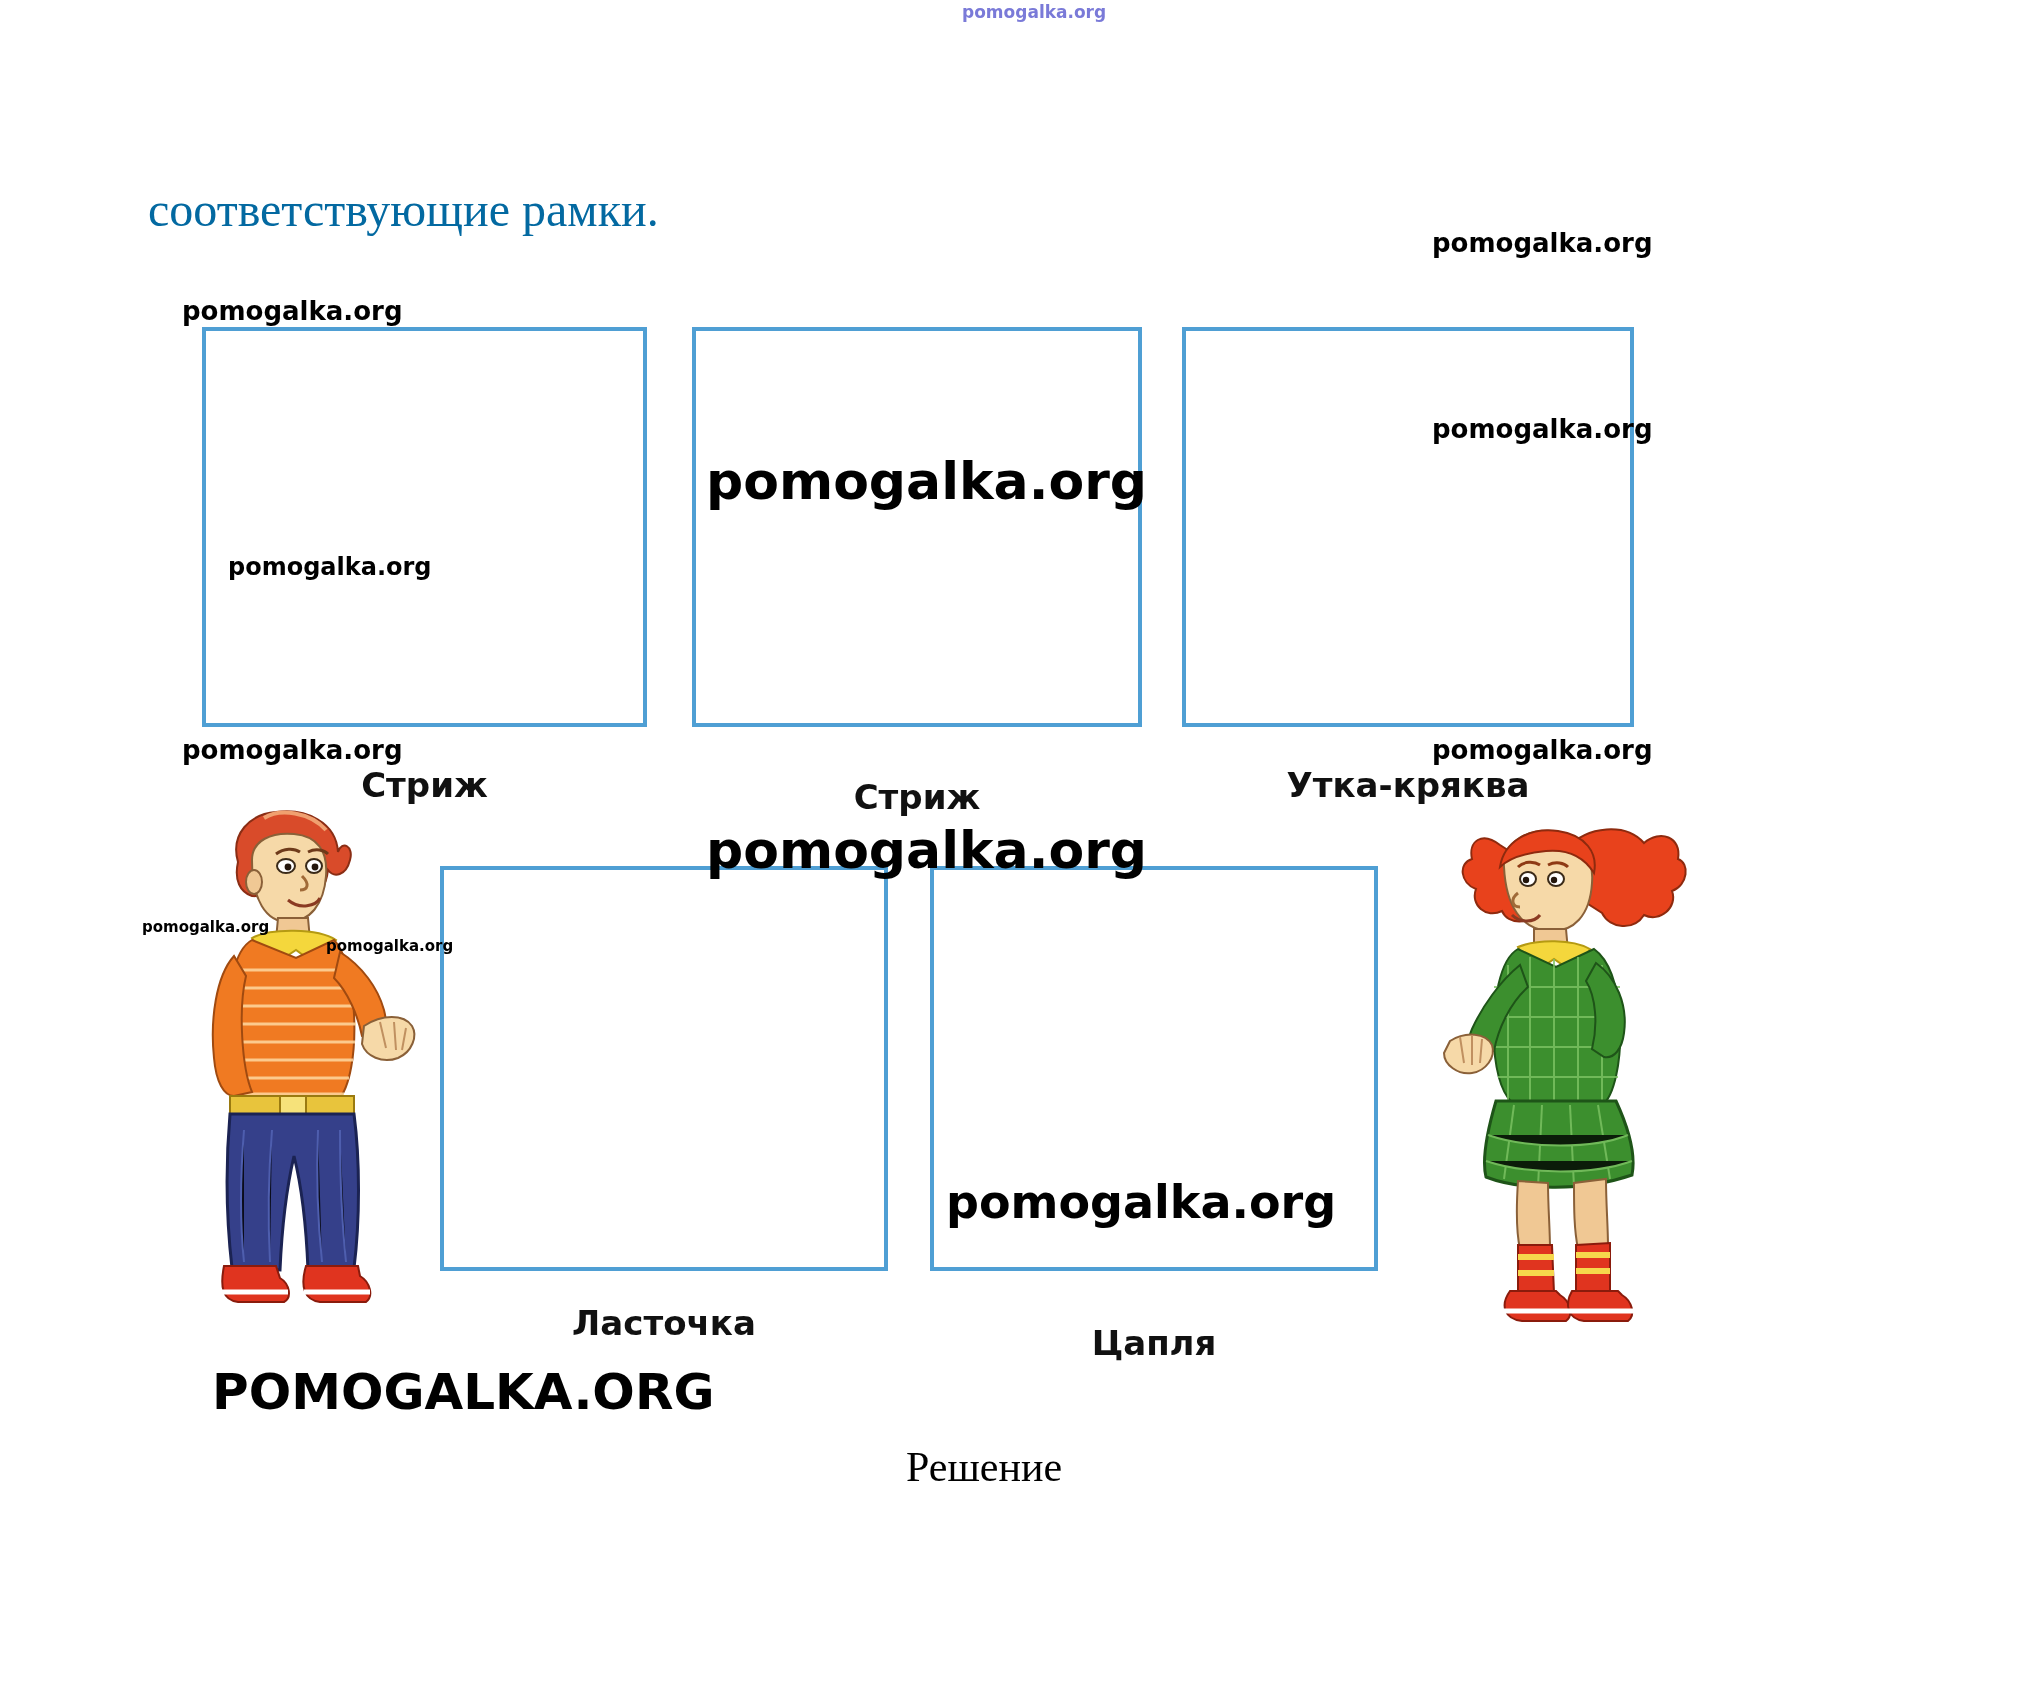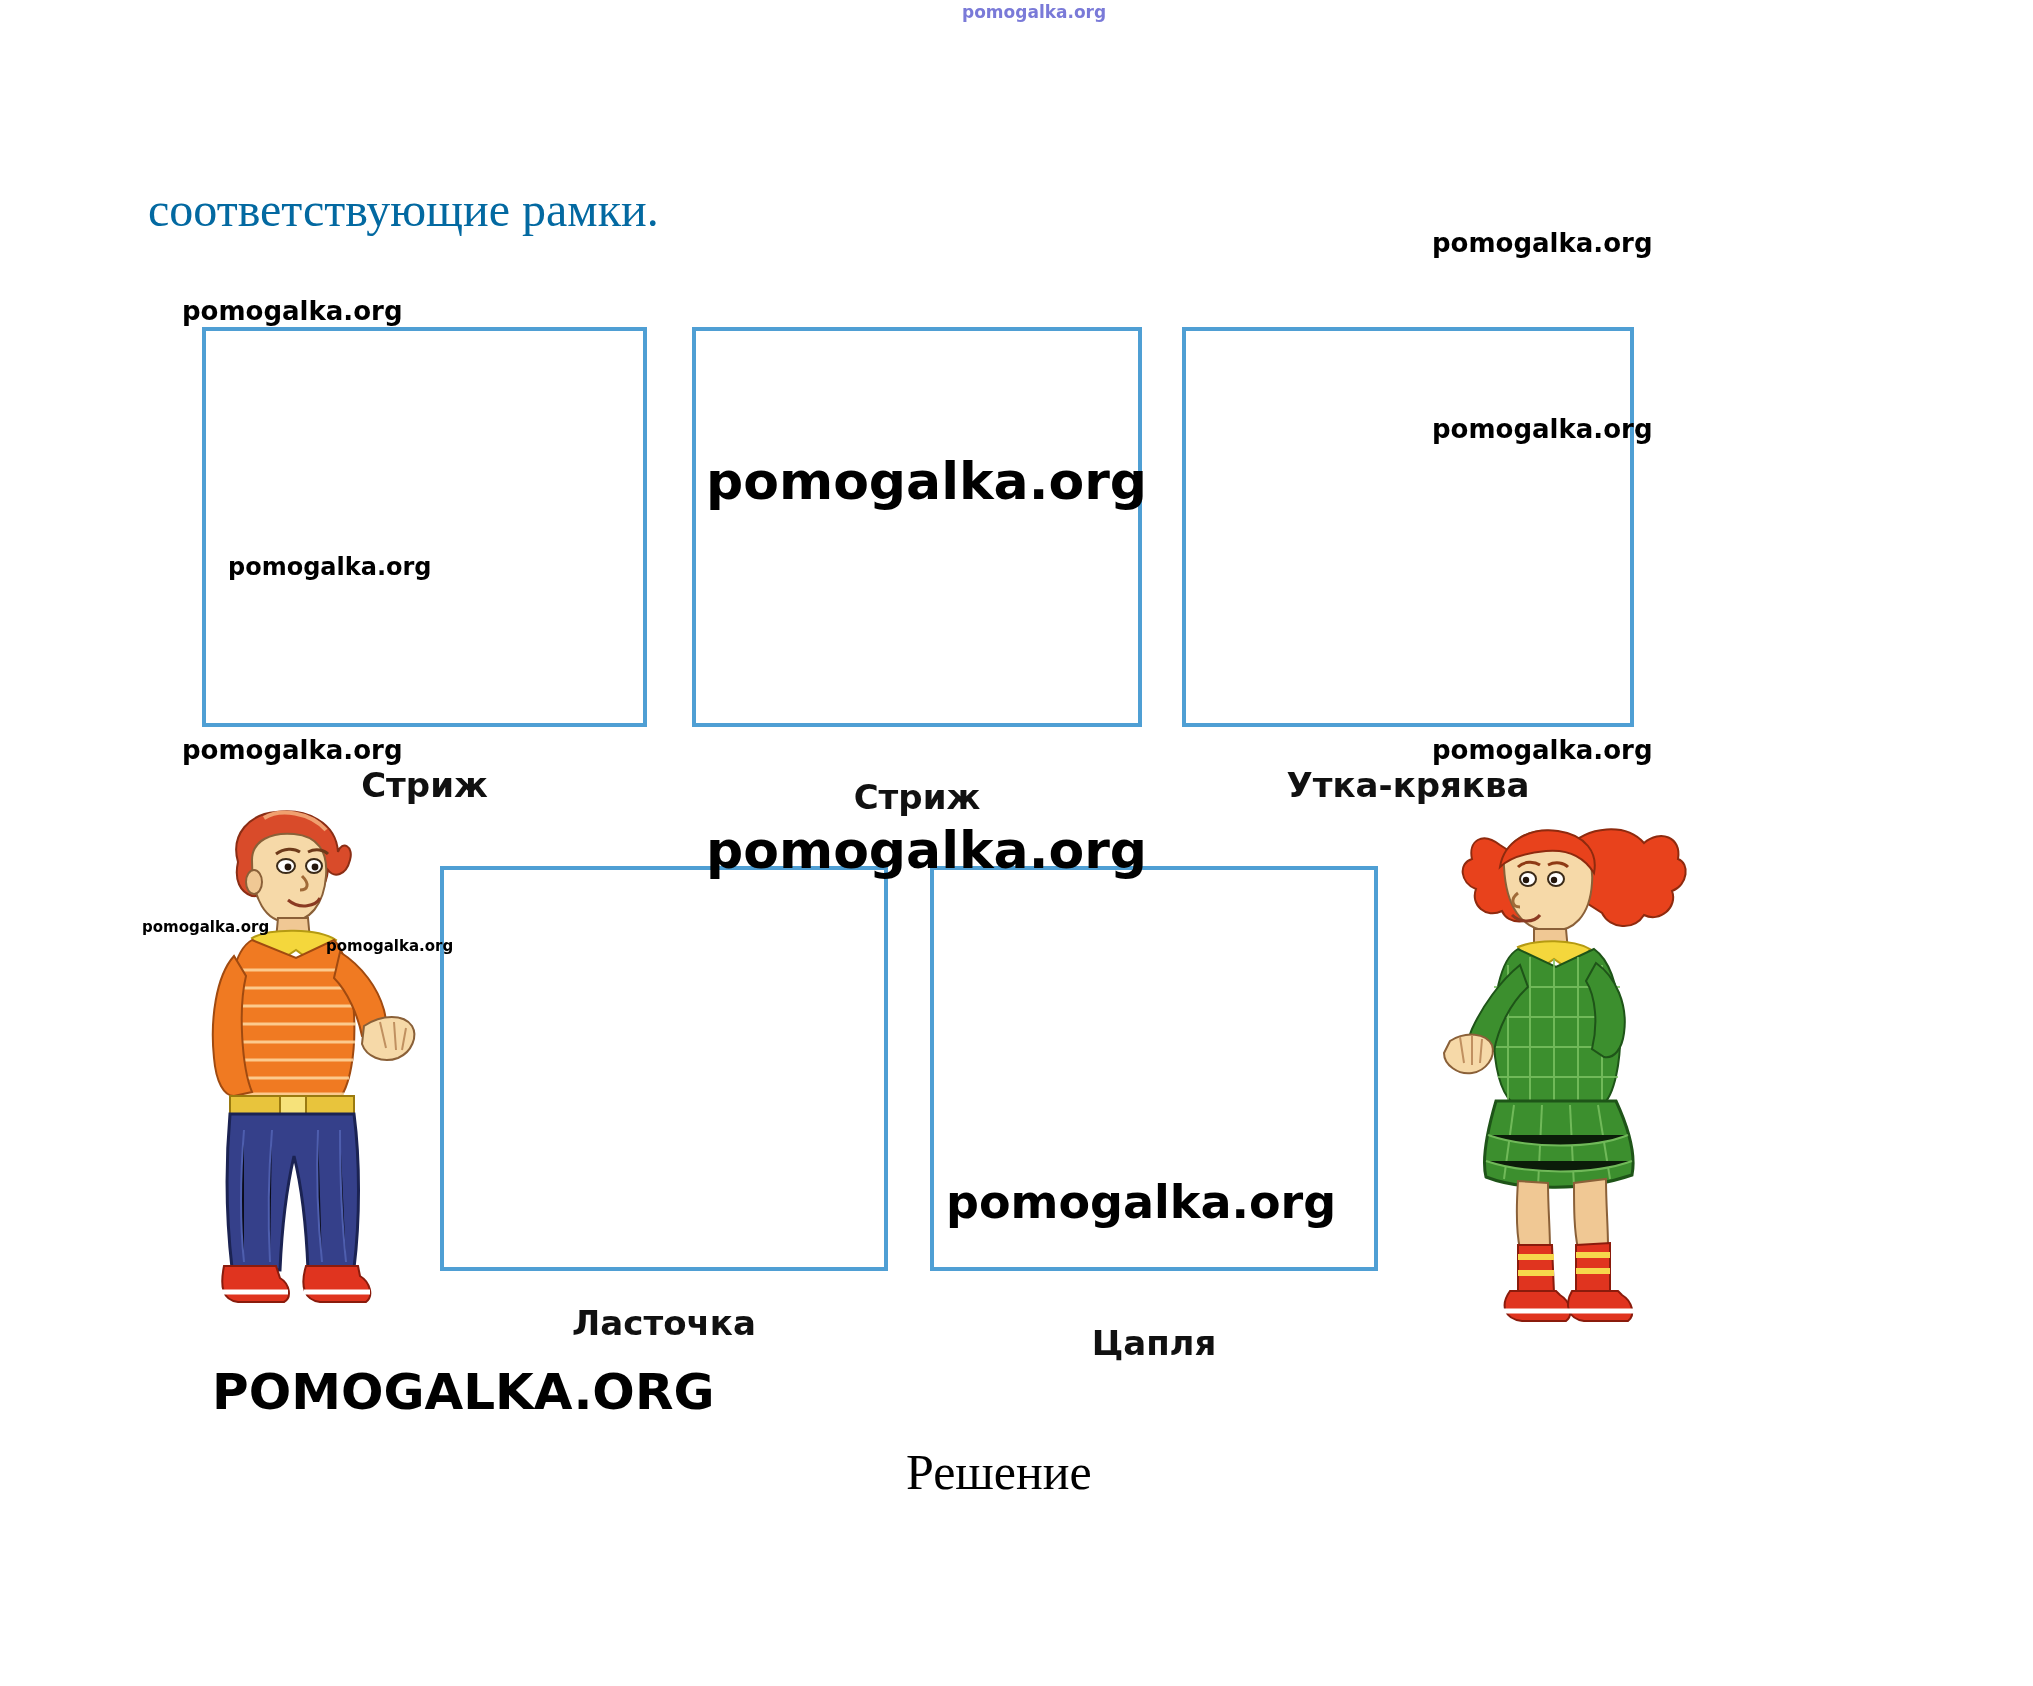--- a/index.html
+++ b/index.html
@@ -66,21 +66,21 @@
     white-space: nowrap;
     text-align: center;
   }
 
   
   .solution {
     position: absolute;
     left: 906px;
     top: 1443px;
     font-family: "Liberation Serif", serif;
-    font-size: 50px;
+    font-size: 42px;
     color: #000;
     white-space: nowrap;
   }
 
   
   .char {
     position: absolute;
   }
   .char svg { display: block; }
 </style>

